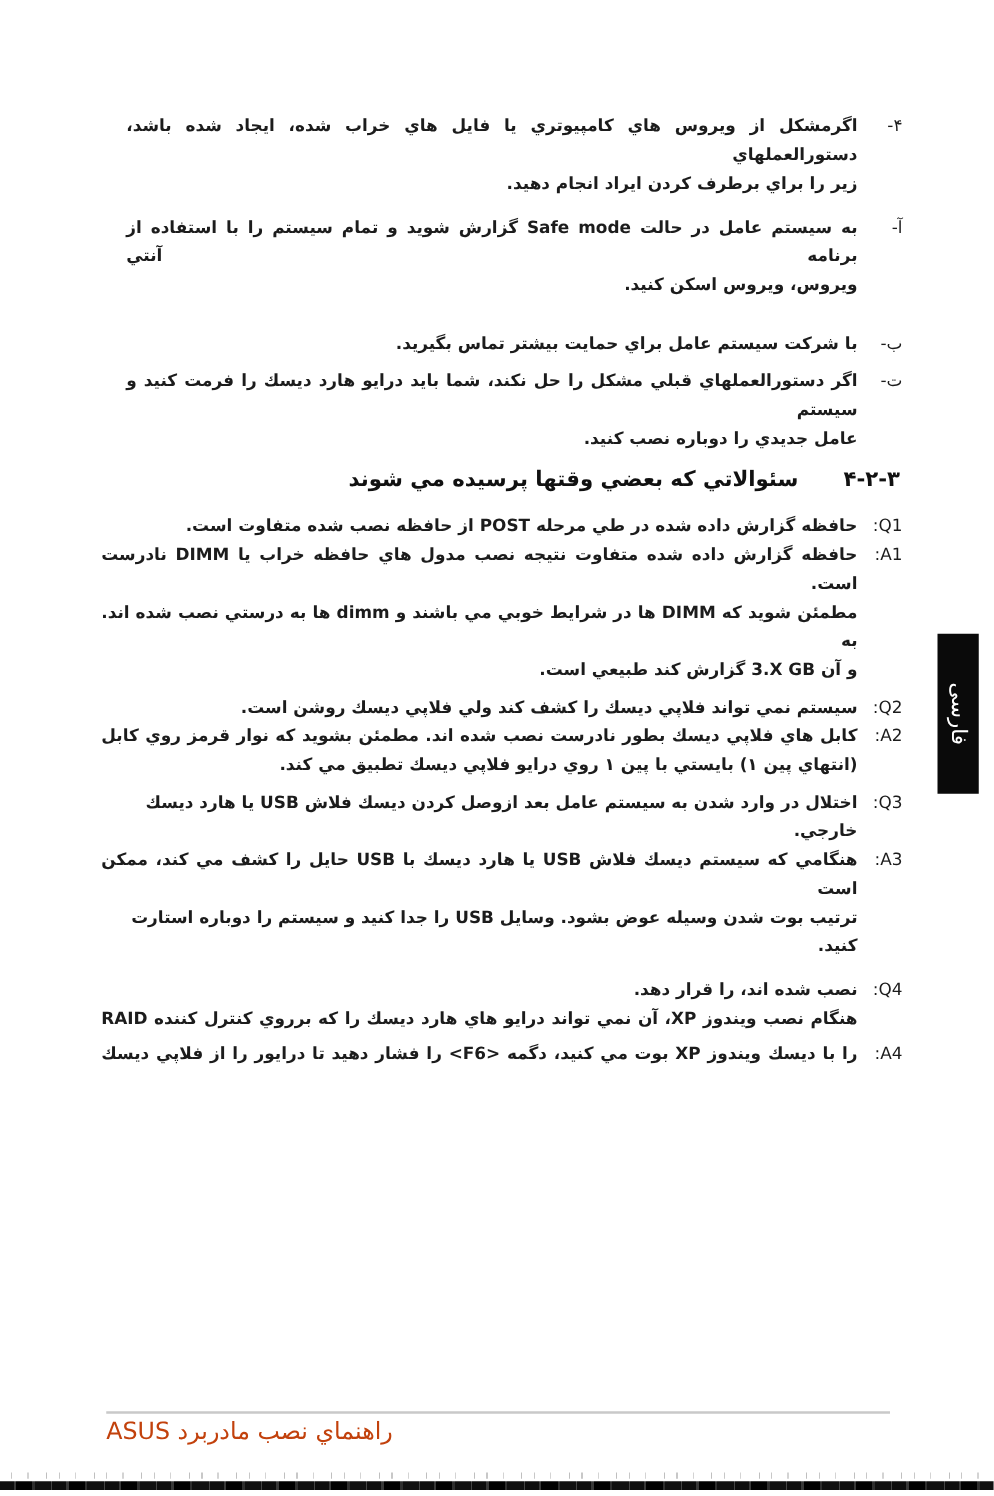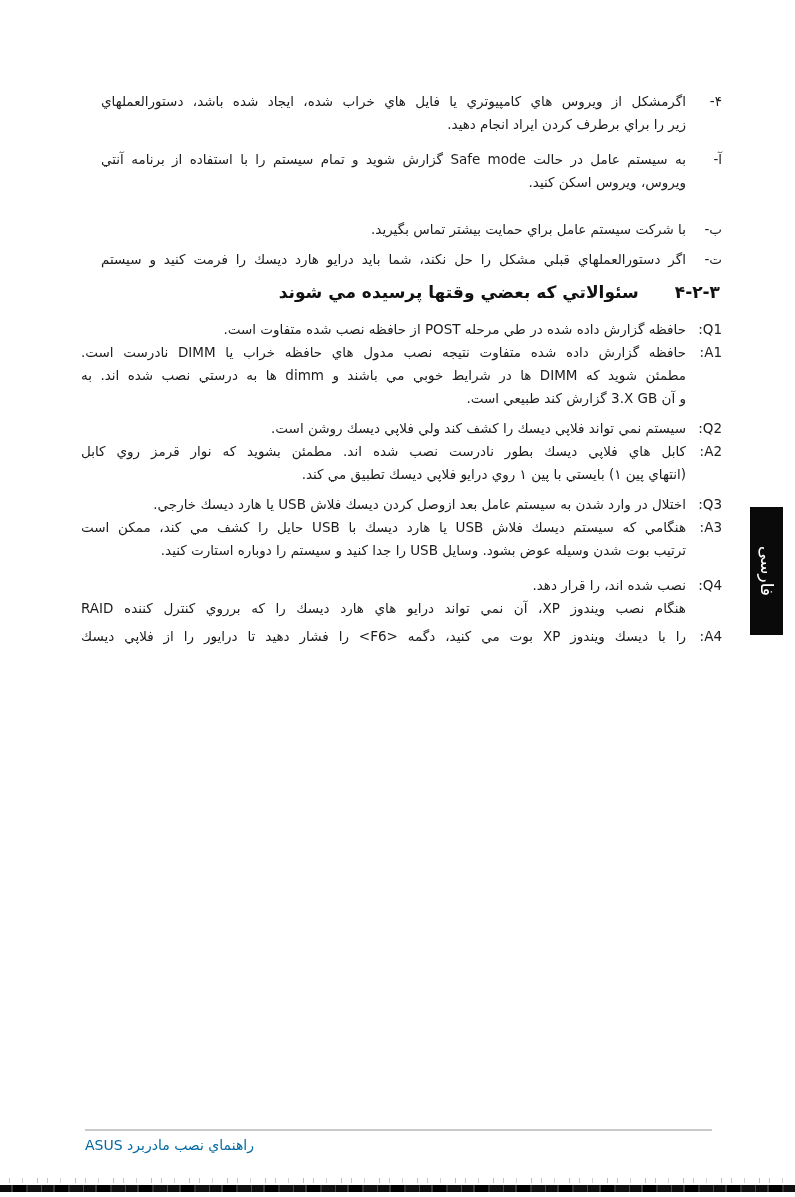--- a/index.html
+++ b/index.html
@@ -10,21 +10,21 @@
   }
   .content {
     position:absolute; top:90px; right:73px; width:649px;
     direction:rtl; font-size:13.5px; line-height:23px;
   }
   .row { display:flex; direction:rtl; }
   .lbl { width:36px; flex-shrink:0; text-align:right; }
   .bod { flex:1; min-width:0; }
   .bod.pad-intro { padding-left:28px; }
   .bod.pad-qa { padding-left:8px; }
-  .ln { text-align:right; white-space:normal; }
+  .ln { text-align:right; white-space:normal;font-weight:bold; }
   .ln.j { text-align:justify; text-align-last:justify; }
   .m12 { margin-top:12px; } .m24 { margin-top:24px; } .m7 { margin-top:7px; }
   .m8  { margin-top:8px; }
   .heading {
     display:flex; direction:rtl; align-items:baseline;
     margin-top:8px; margin-right:2px; padding-left:0;
     font-size:17px; font-weight:bold; line-height:26px; color:#111;
   }
   .heading .num { margin-left:36px; }
   .qa-q { margin-top:7px; }
@@ -39,21 +39,21 @@
   .lang-tab span {
     color:#ffffff; font-size:17px; transform:rotate(90deg);
     white-space:nowrap; letter-spacing:1px;
   }
   .footer-line {
     position:absolute; left:85px; top:1129px; width:627px; height:2px;
     background:#c9c9c9;
   }
   .footer-text {
     position:absolute; left:85px; top:1134px; direction:rtl;
-    font-size:14px; color:#0369a1; line-height:22px;
+    font-size:19px; color:#c2410c; line-height:22px;
   }
   .speckles {
     position:absolute; left:0; top:1178px; width:795px; height:5px; opacity:.55;
     background:repeating-linear-gradient(90deg,
       transparent 0 9px, #9a9a9a 9px 10px, transparent 10px 22px,
       #b0b0b0 22px 23px, transparent 23px 37px, #8b8b8b 37px 38px);
   }
   .scan-stripe {
     position:absolute; left:0; top:1185px; width:795px; height:7px;
     background:repeating-linear-gradient(90deg,
@@ -86,20 +86,21 @@
     <div class="lbl">ب-</div>
     <div class="bod pad-intro">
       <div class="ln">با شركت سيستم عامل براي حمايت بيشتر تماس بگيريد.</div>
     </div>
   </div>
 
   <div class="row m7">
     <div class="lbl">ت-</div>
     <div class="bod pad-intro">
       <div class="ln j">اگر دستورالعملهاي قبلي مشكل را حل نكند، شما بايد درايو هارد ديسك را فرمت كنيد و سيستم</div>
+      <div class="ln">عامل جديدي را دوباره نصب كنيد.</div>
     </div>
   </div>
 
   <div class="heading">
     <span class="num">⁦۴-۲-۳⁩</span>
     <span class="ttl">سئوالاتي كه بعضي وقتها پرسيده مي شوند</span>
   </div>
 
   <div class="row qa-q first">
     <div class="lbl">Q1:</div>

